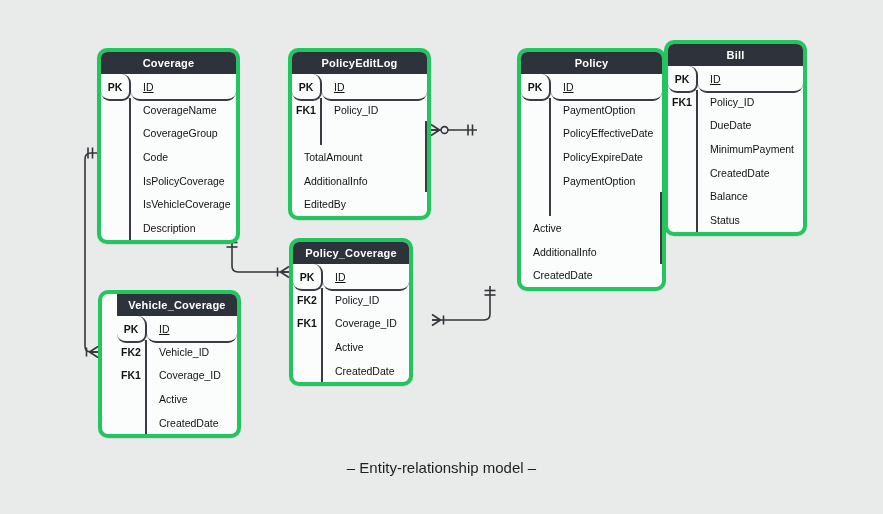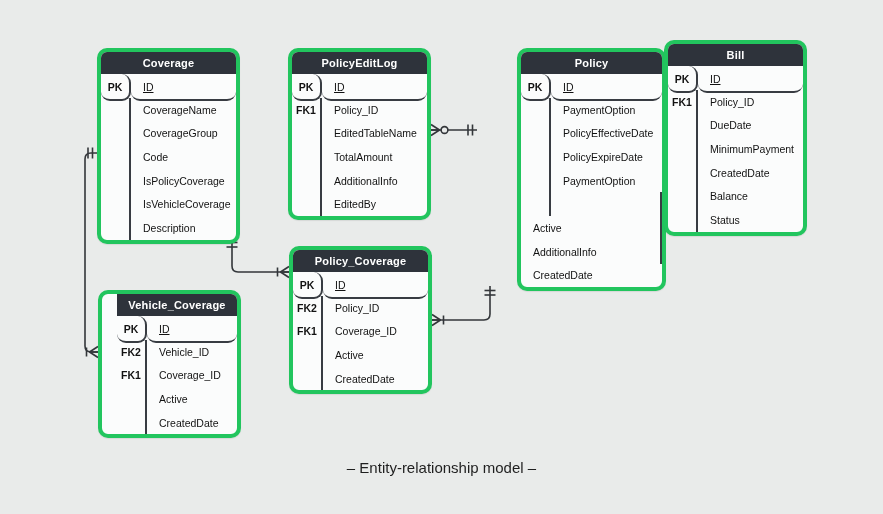--- a/index.html
+++ b/index.html
@@ -148,23 +148,20 @@
         <div class="ent-grid">
           <div class="key-cell pk-row">PK</div>
           <div class="field-cell pk-row">
             <span class="pk-underline">ID</span>
           </div>
           <div class="key-cell">FK1</div>
           <div class="field-cell">
             <span>Policy_ID</span>
           </div>
           <div class="key-cell"></div>
-          <div class="field-cell">
-            <span>EditedTableName</span>
-          </div>
           <div class="key-cell"></div>
           <div class="field-cell">
             <span>TotalAmount</span>
           </div>
           <div class="key-cell"></div>
           <div class="field-cell">
             <span>AdditionalInfo</span>
           </div>
           <div class="key-cell"></div>
           <div class="field-cell">
@@ -236,21 +233,21 @@
           <div class="key-cell"></div>
           <div class="field-cell">
             <span>Balance</span>
           </div>
           <div class="key-cell"></div>
           <div class="field-cell">
             <span>Status</span>
           </div>
         </div>
       </div>
-      <div class="entity" style="left: 289px; top: 238px; width: 143px; margin-top: 8px;">
+      <div class="entity" style="left: 289px; top: 238px; width: 124px;">
         <div class="ent-header">Policy_Coverage</div>
         <div class="ent-grid">
           <div class="key-cell pk-row">PK</div>
           <div class="field-cell pk-row">
             <span class="pk-underline">ID</span>
           </div>
           <div class="key-cell">FK2</div>
           <div class="field-cell">
             <span>Policy_ID</span>
           </div>

